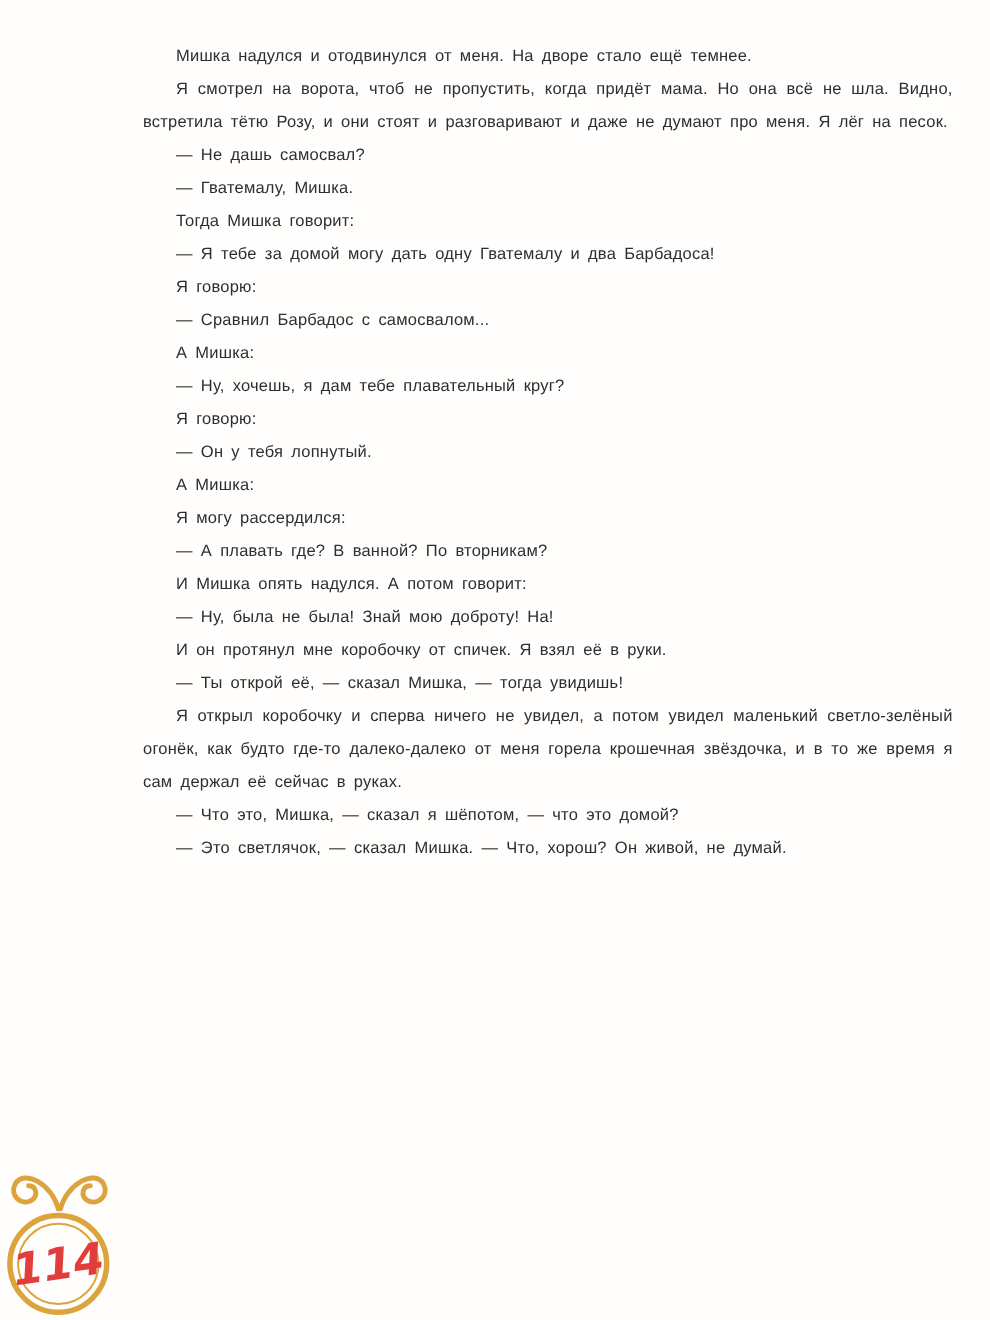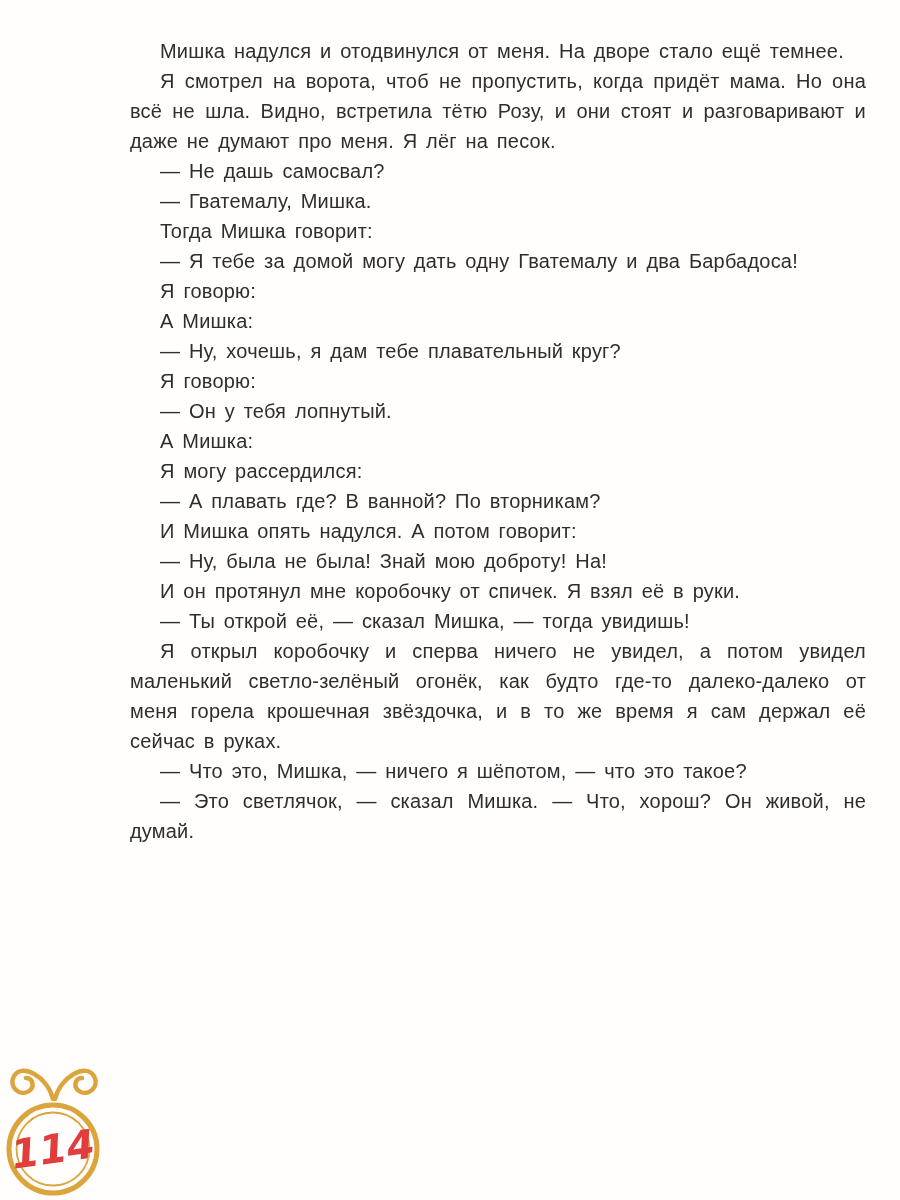--- a/index.html
+++ b/index.html
@@ -20,21 +20,21 @@
     height: 1200px;
     overflow: hidden;
     background: var(--paper);
   }
   .text-block {
     position: absolute;
     left: 130px;
     top: 36px;
     width: 736px;
     color: var(--ink);
-    font-size: 20px;
+    font-size: 15px;
     line-height: 30px;
     text-align: justify;
   }
   .para {
     text-indent: 30px;
     word-spacing: 3px;
     letter-spacing: 0.2px;
   }
   .ornament {
     position: absolute;
@@ -57,33 +57,34 @@
 
   <div class="text-block">
 
   <p class="para">Мишка надулся и отодвинулся от меня. На дворе стало ещё темнее.</p>
       <p class="para">Я смотрел на ворота, чтоб не пропустить, когда придёт мама. Но она всё не шла. Видно, встретила тётю Розу, и они стоят и разговаривают и даже не думают про меня. Я лёг на песок.</p>
       <p class="para">— Не дашь самосвал?</p>
       <p class="para">— Гватемалу, Мишка.</p>
       <p class="para">Тогда Мишка говорит:</p>
       <p class="para">— Я тебе за домой могу дать одну Гватемалу и два Барбадоса!</p>
       <p class="para">Я говорю:</p>
+      <p class="para">— Сравнил Барбадос с самосвалом...</p>
       <p class="para">А Мишка:</p>
       <p class="para">— Ну, хочешь, я дам тебе плавательный круг?</p>
       <p class="para">Я говорю:</p>
       <p class="para">— Он у тебя лопнутый.</p>
       <p class="para">А Мишка:</p>
       <p class="para">Я могу рассердился:</p>
       <p class="para">— А плавать где? В ванной? По вторникам?</p>
       <p class="para">И Мишка опять надулся. А потом говорит:</p>
       <p class="para">— Ну, была не была! Знай мою доброту! На!</p>
       <p class="para">И он протянул мне коробочку от спичек. Я взял её в руки.</p>
       <p class="para">— Ты открой её, — сказал Мишка, — тогда увидишь!</p>
       <p class="para">Я открыл коробочку и сперва ничего не увидел, а потом увидел маленький светло-зелёный огонёк, как будто где-то далеко-далеко от меня горела крошечная звёздочка, и в то же время я сам держал её сейчас в руках.</p>
-      <p class="para">— Что это, Мишка, — ничего я шёпотом, — что это такое?</p>
+      <p class="para">— Что это, Мишка, — сказал я шёпотом, — что это домой?</p>
       <p class="para">— Это светлячок, — сказал Мишка. — Что, хорош? Он живой, не думай.</p>
     </div>
 
   <div class="ornament">
     <svg width="102" height="142" viewBox="0 0 102 142" xmlns="http://www.w3.org/2000/svg">
       <g stroke="var(--gold)" fill="none" stroke-linecap="round">
         <path d="M51 43 C 45 20, 20 7, 12 20 C 6 31, 18 41, 27 35 C 33 31, 31 22, 24 22" stroke-width="4.5"></path>
         <path d="M53 43 C 59 20, 84 7, 92 20 C 98 31, 86 41, 77 35 C 71 31, 73 22, 80 22" stroke-width="4.5"></path>
         <circle cx="51" cy="93" r="44" stroke-width="5"></circle>
         <circle cx="51" cy="93" r="36.5" stroke-width="1.8"></circle>

